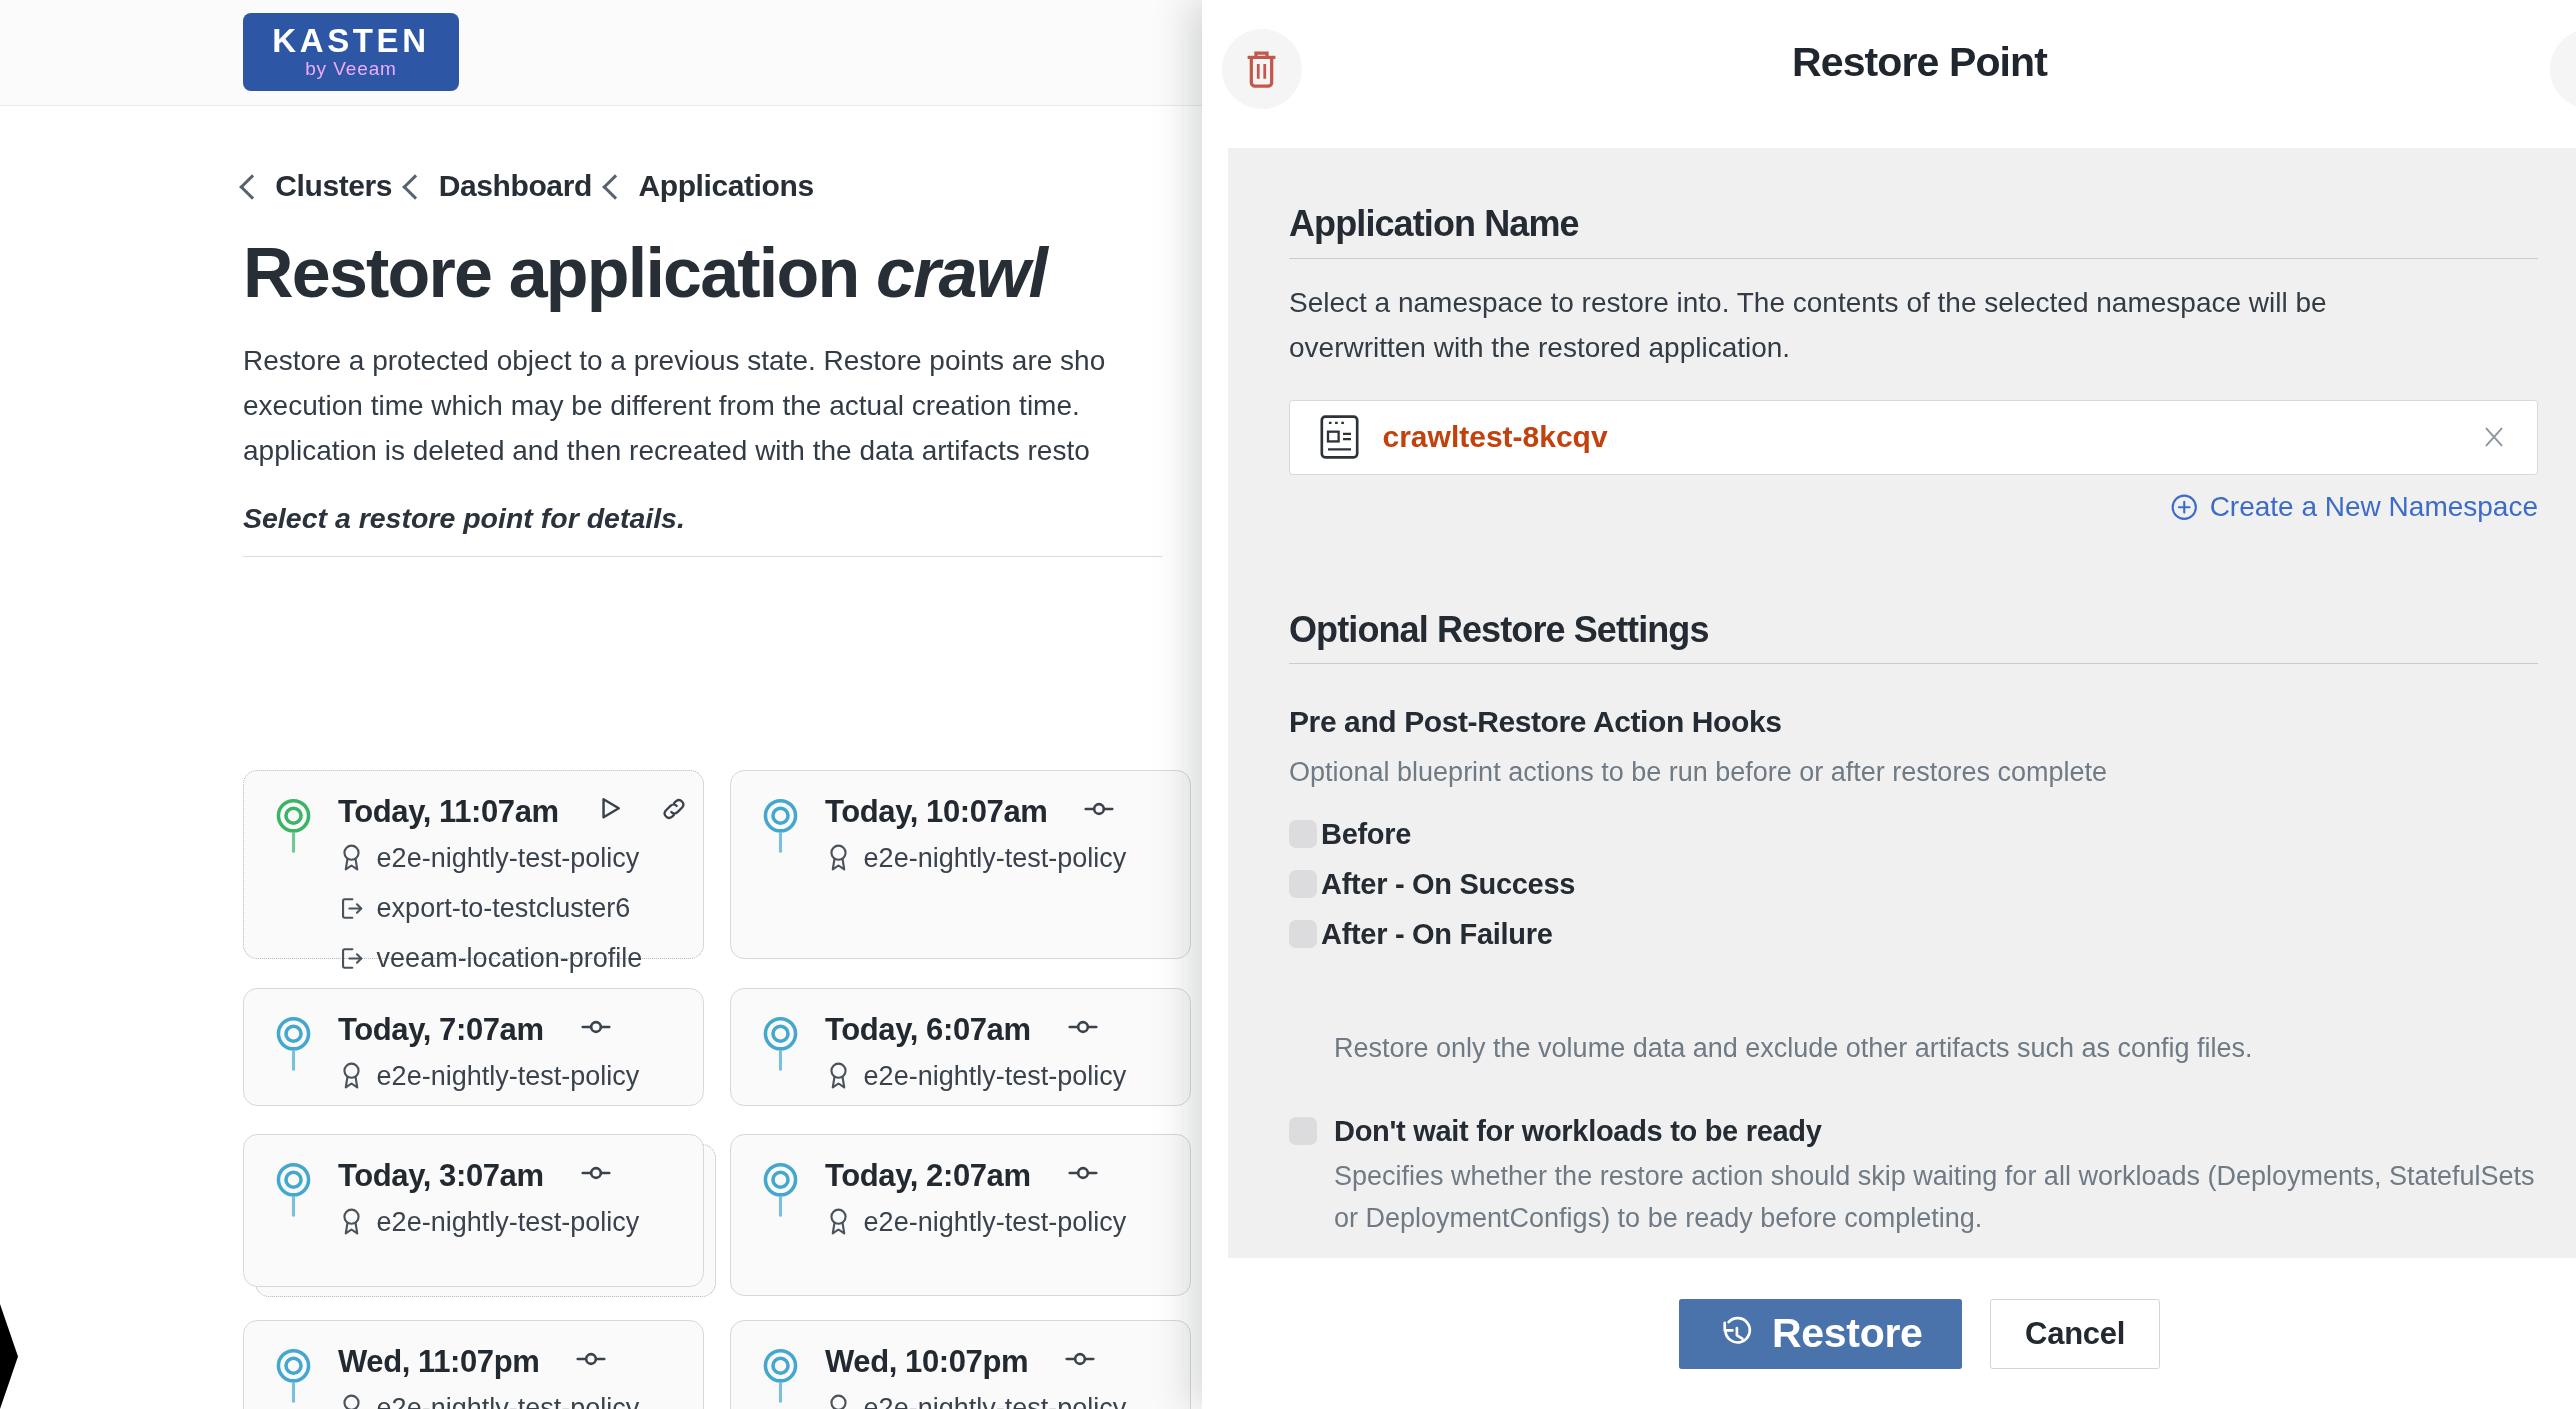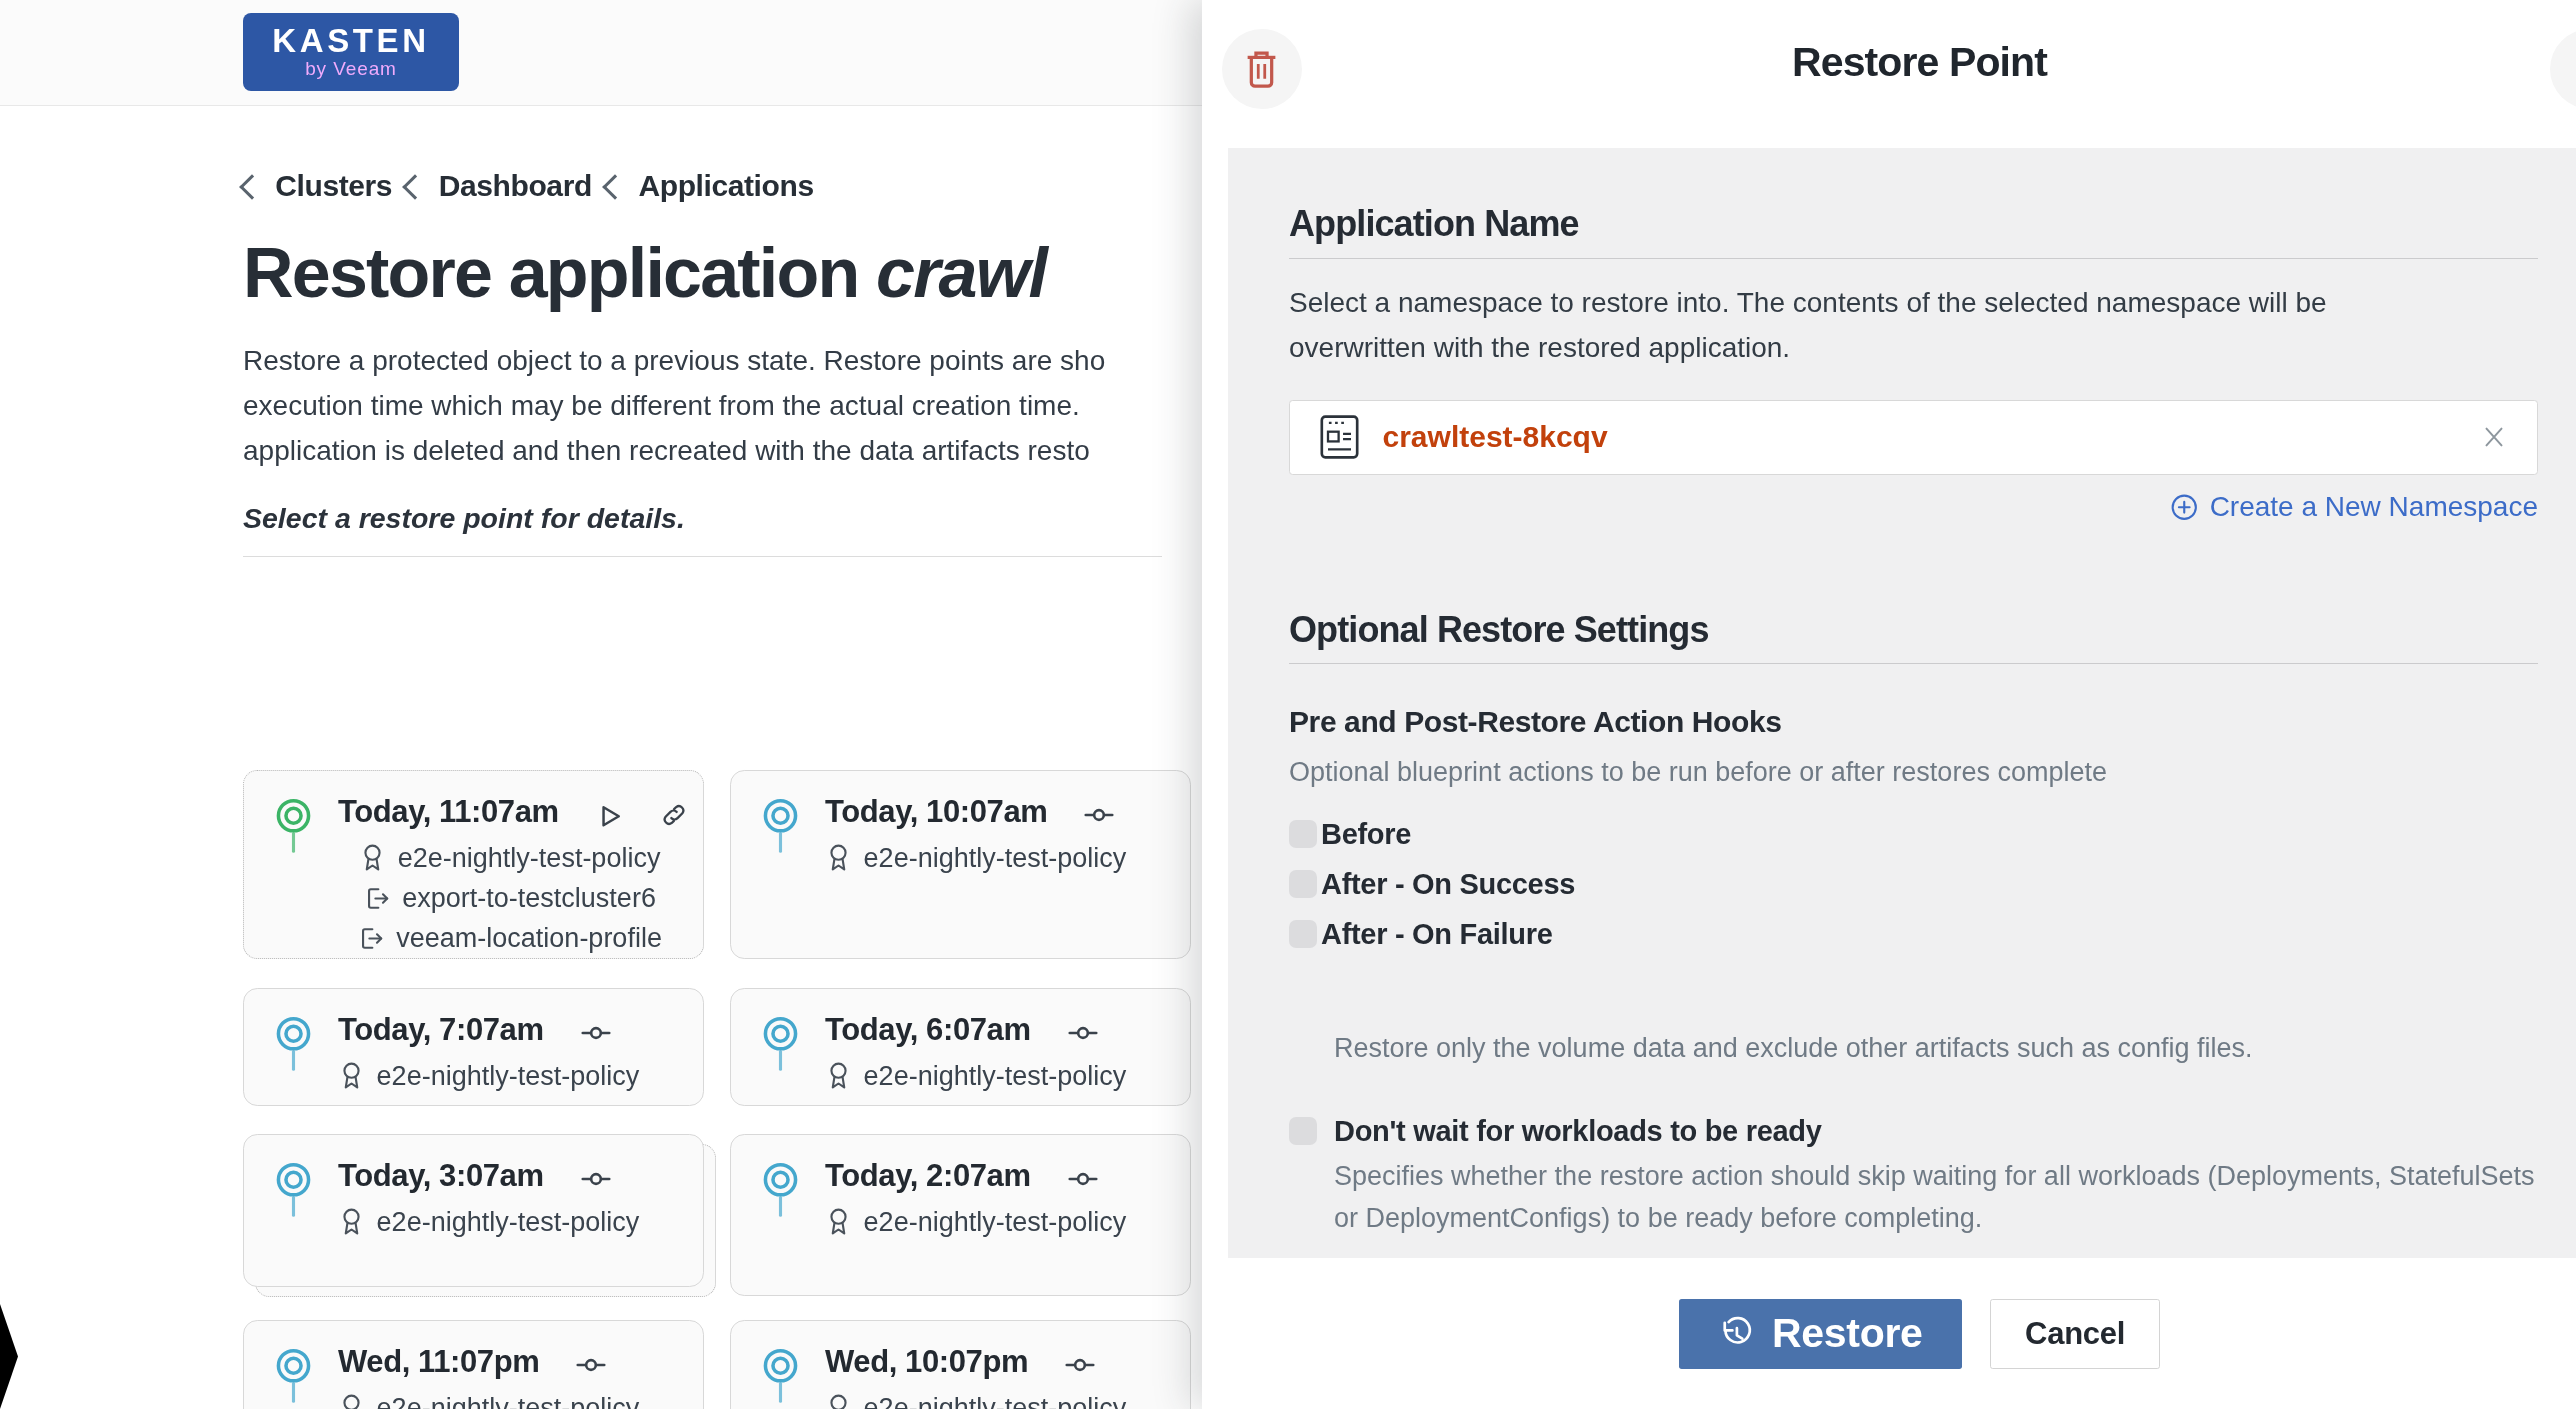--- a/index.html
+++ b/index.html
@@ -29,24 +29,24 @@
   .past-hr{margin-top:21.4px;border:0;border-top:1.8px solid #dcdcdc;width:919px;}
 
   
   .card{position:absolute;width:461px;background:#fafafa;border:1.8px solid #d8d8d8;border-radius:14.3px;
         box-sizing:border-box;padding:23px 21.4px 18px 30px;display:flex;gap:25px;cursor:pointer;}
   .card.dotted{border:1.8px dotted #b6b6b6;}
   .stack-ghost{position:absolute;width:461px;height:153px;border:1.8px dotted #b6b6b6;border-radius:14.3px;
                box-sizing:border-box;background:#fafafa;}
   .pin{flex:0 0 39px;margin-top:1.8px;}
   .card-main{min-width:0;}
-  .card-title-row{display:flex;align-items:flex-end;gap:36px;}
+  .card-title-row{display:flex;align-items:flex-start;gap:36px;}
   .card-title{font-size:31px;font-weight:800;letter-spacing:-0.4px;color:#232930;white-space:nowrap;}
   .card-icon{color:#3a424b;display:flex;}
-  .card-details{margin-top:12.5px;display:flex;flex-direction:column;gap:9px;align-items:center;}
+  .card-details{margin-top:12.5px;display:flex;flex-direction:column;gap:19px;}
   .detail-row{display:flex;align-items:center;gap:11.6px;font-size:27px;color:#3a434d;white-space:nowrap;}
   .detail-row svg{color:#4a525b;flex:0 0 auto;}
 
   
   .modal{position:absolute;left:1202px;top:0;width:1423px;height:1409px;background:#ffffff;z-index:10;
          box-shadow:-12.5px 0 36px rgba(40,45,52,0.18);padding-left:12px;}
   .modal-header{position:absolute;left:0;top:0;right:0;height:148px;background:#ffffff;}
   .round-btn{position:absolute;width:80px;height:80px;border-radius:50%;border:none;background:#f5f5f5;
              display:flex;align-items:center;justify-content:center;cursor:pointer;}
   .trash-btn{left:19.6px;top:28.5px;color:#c2584c;}

